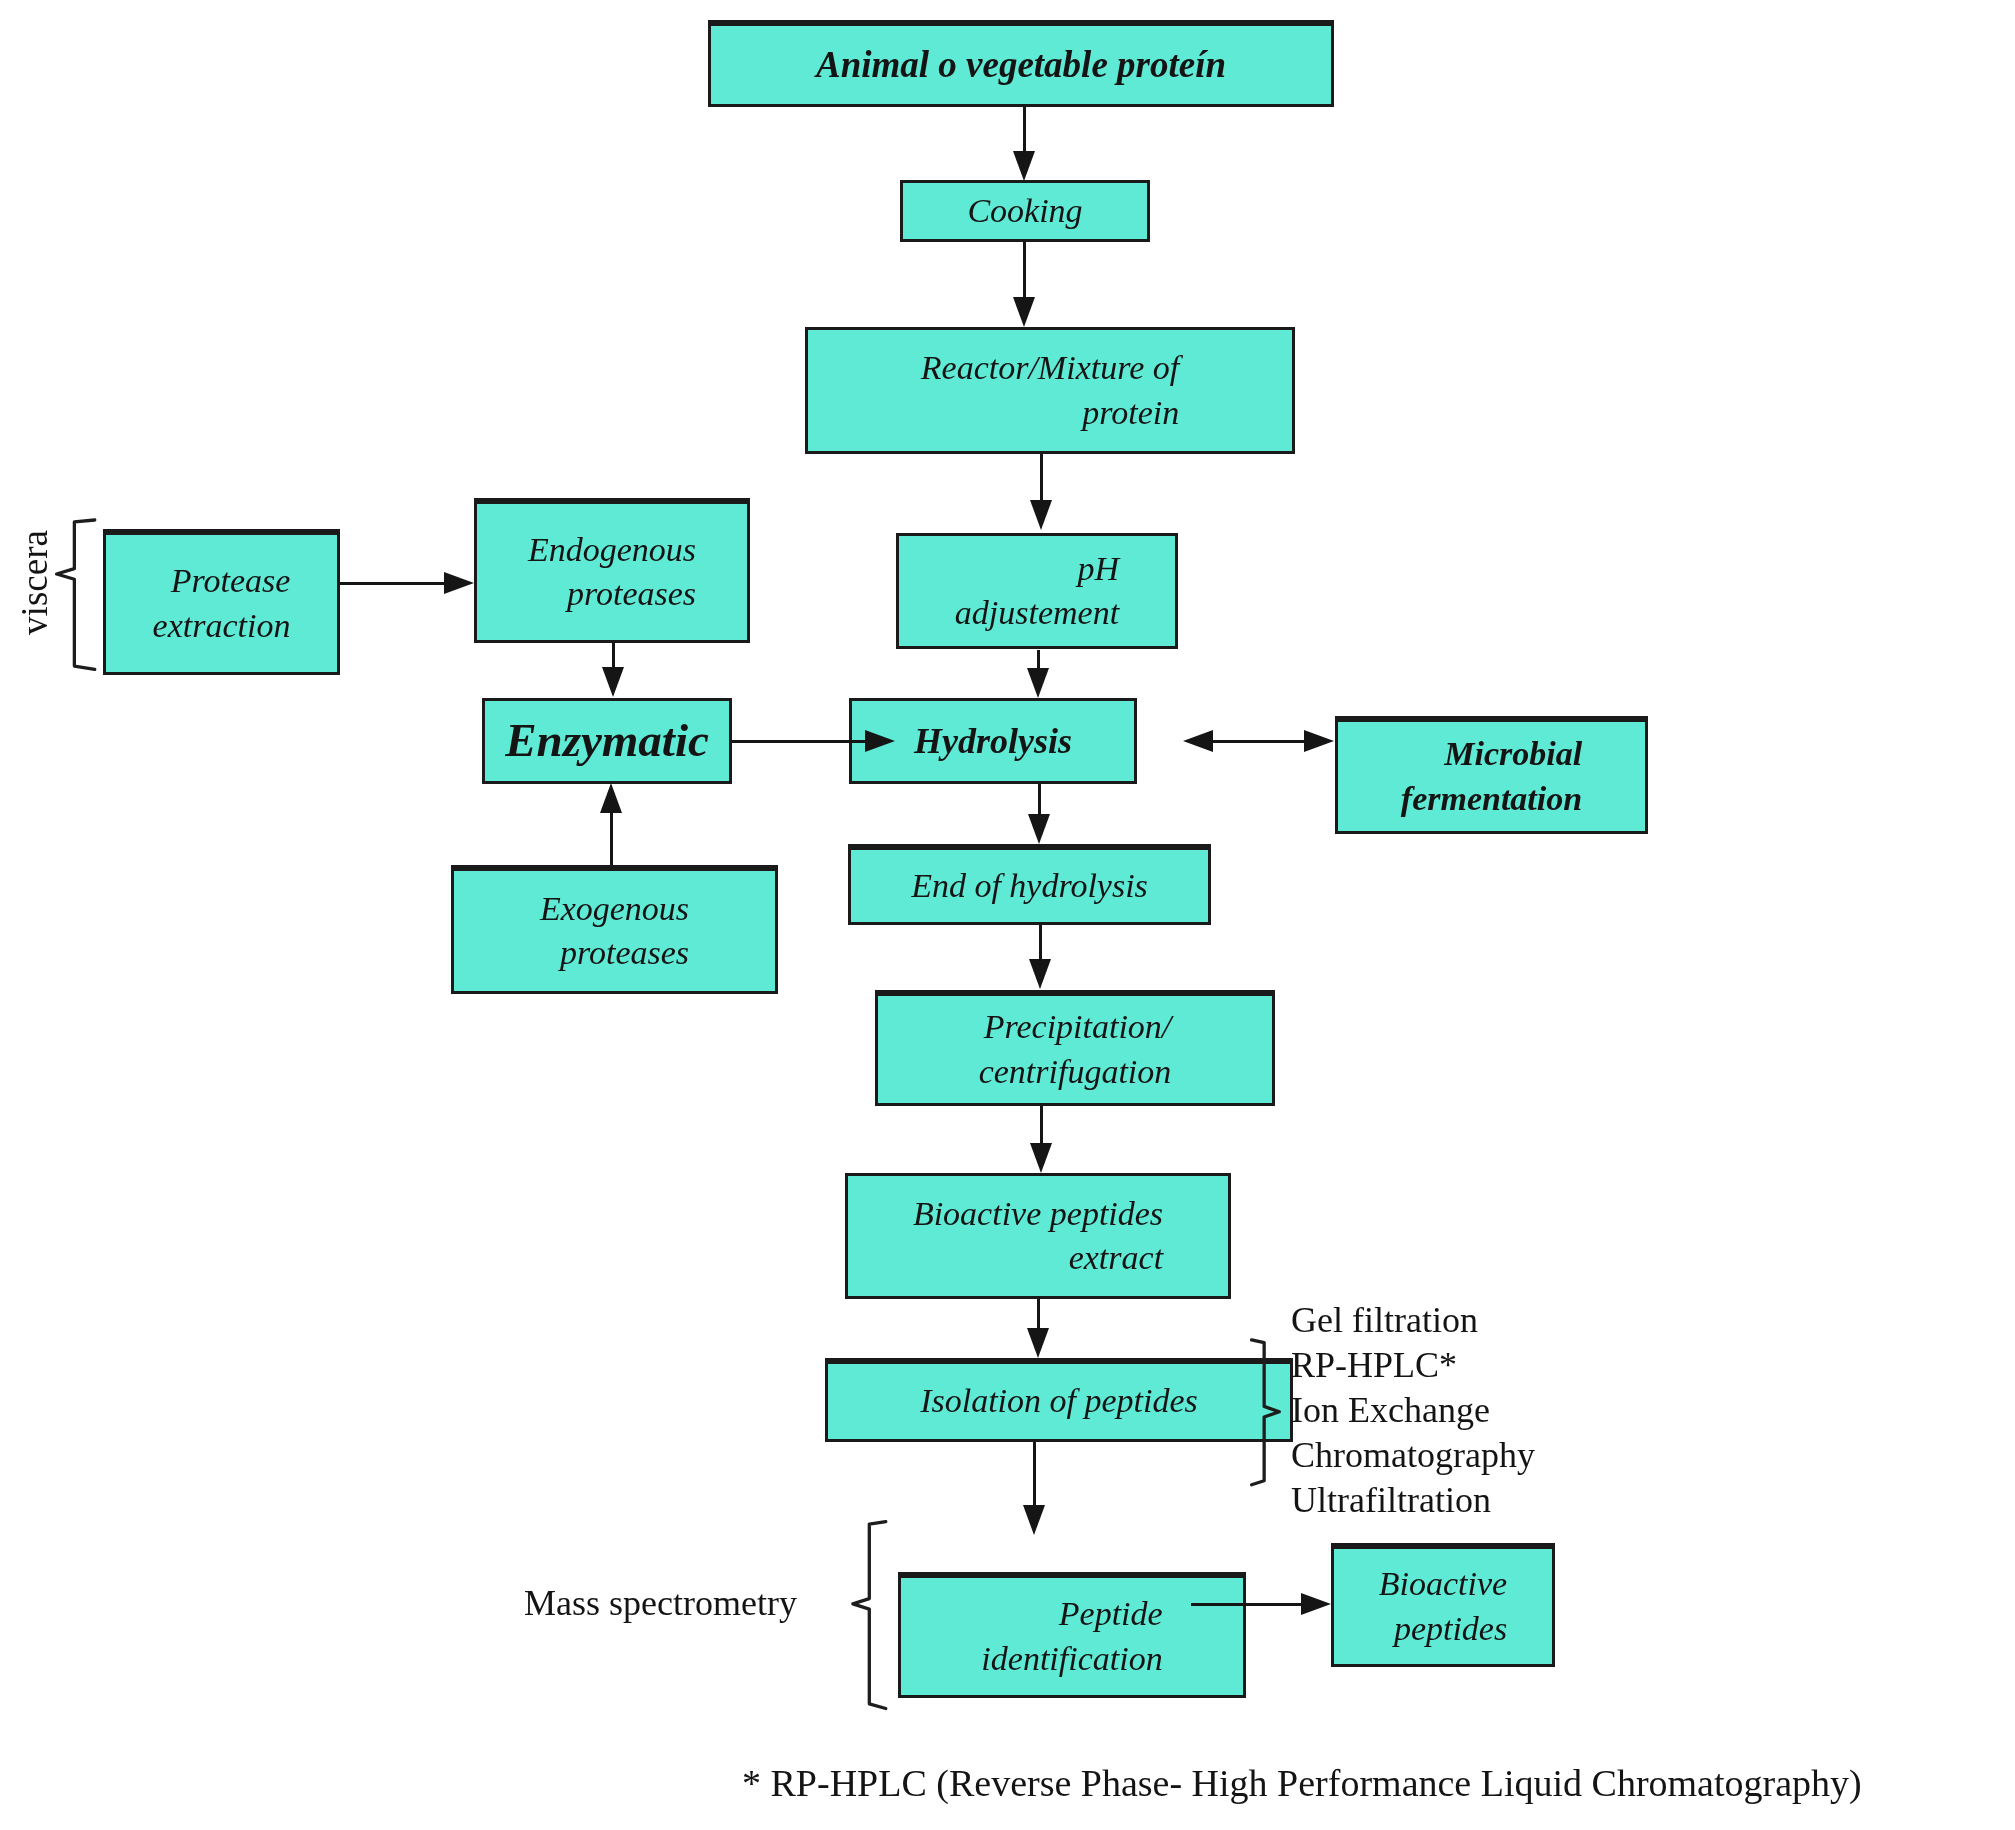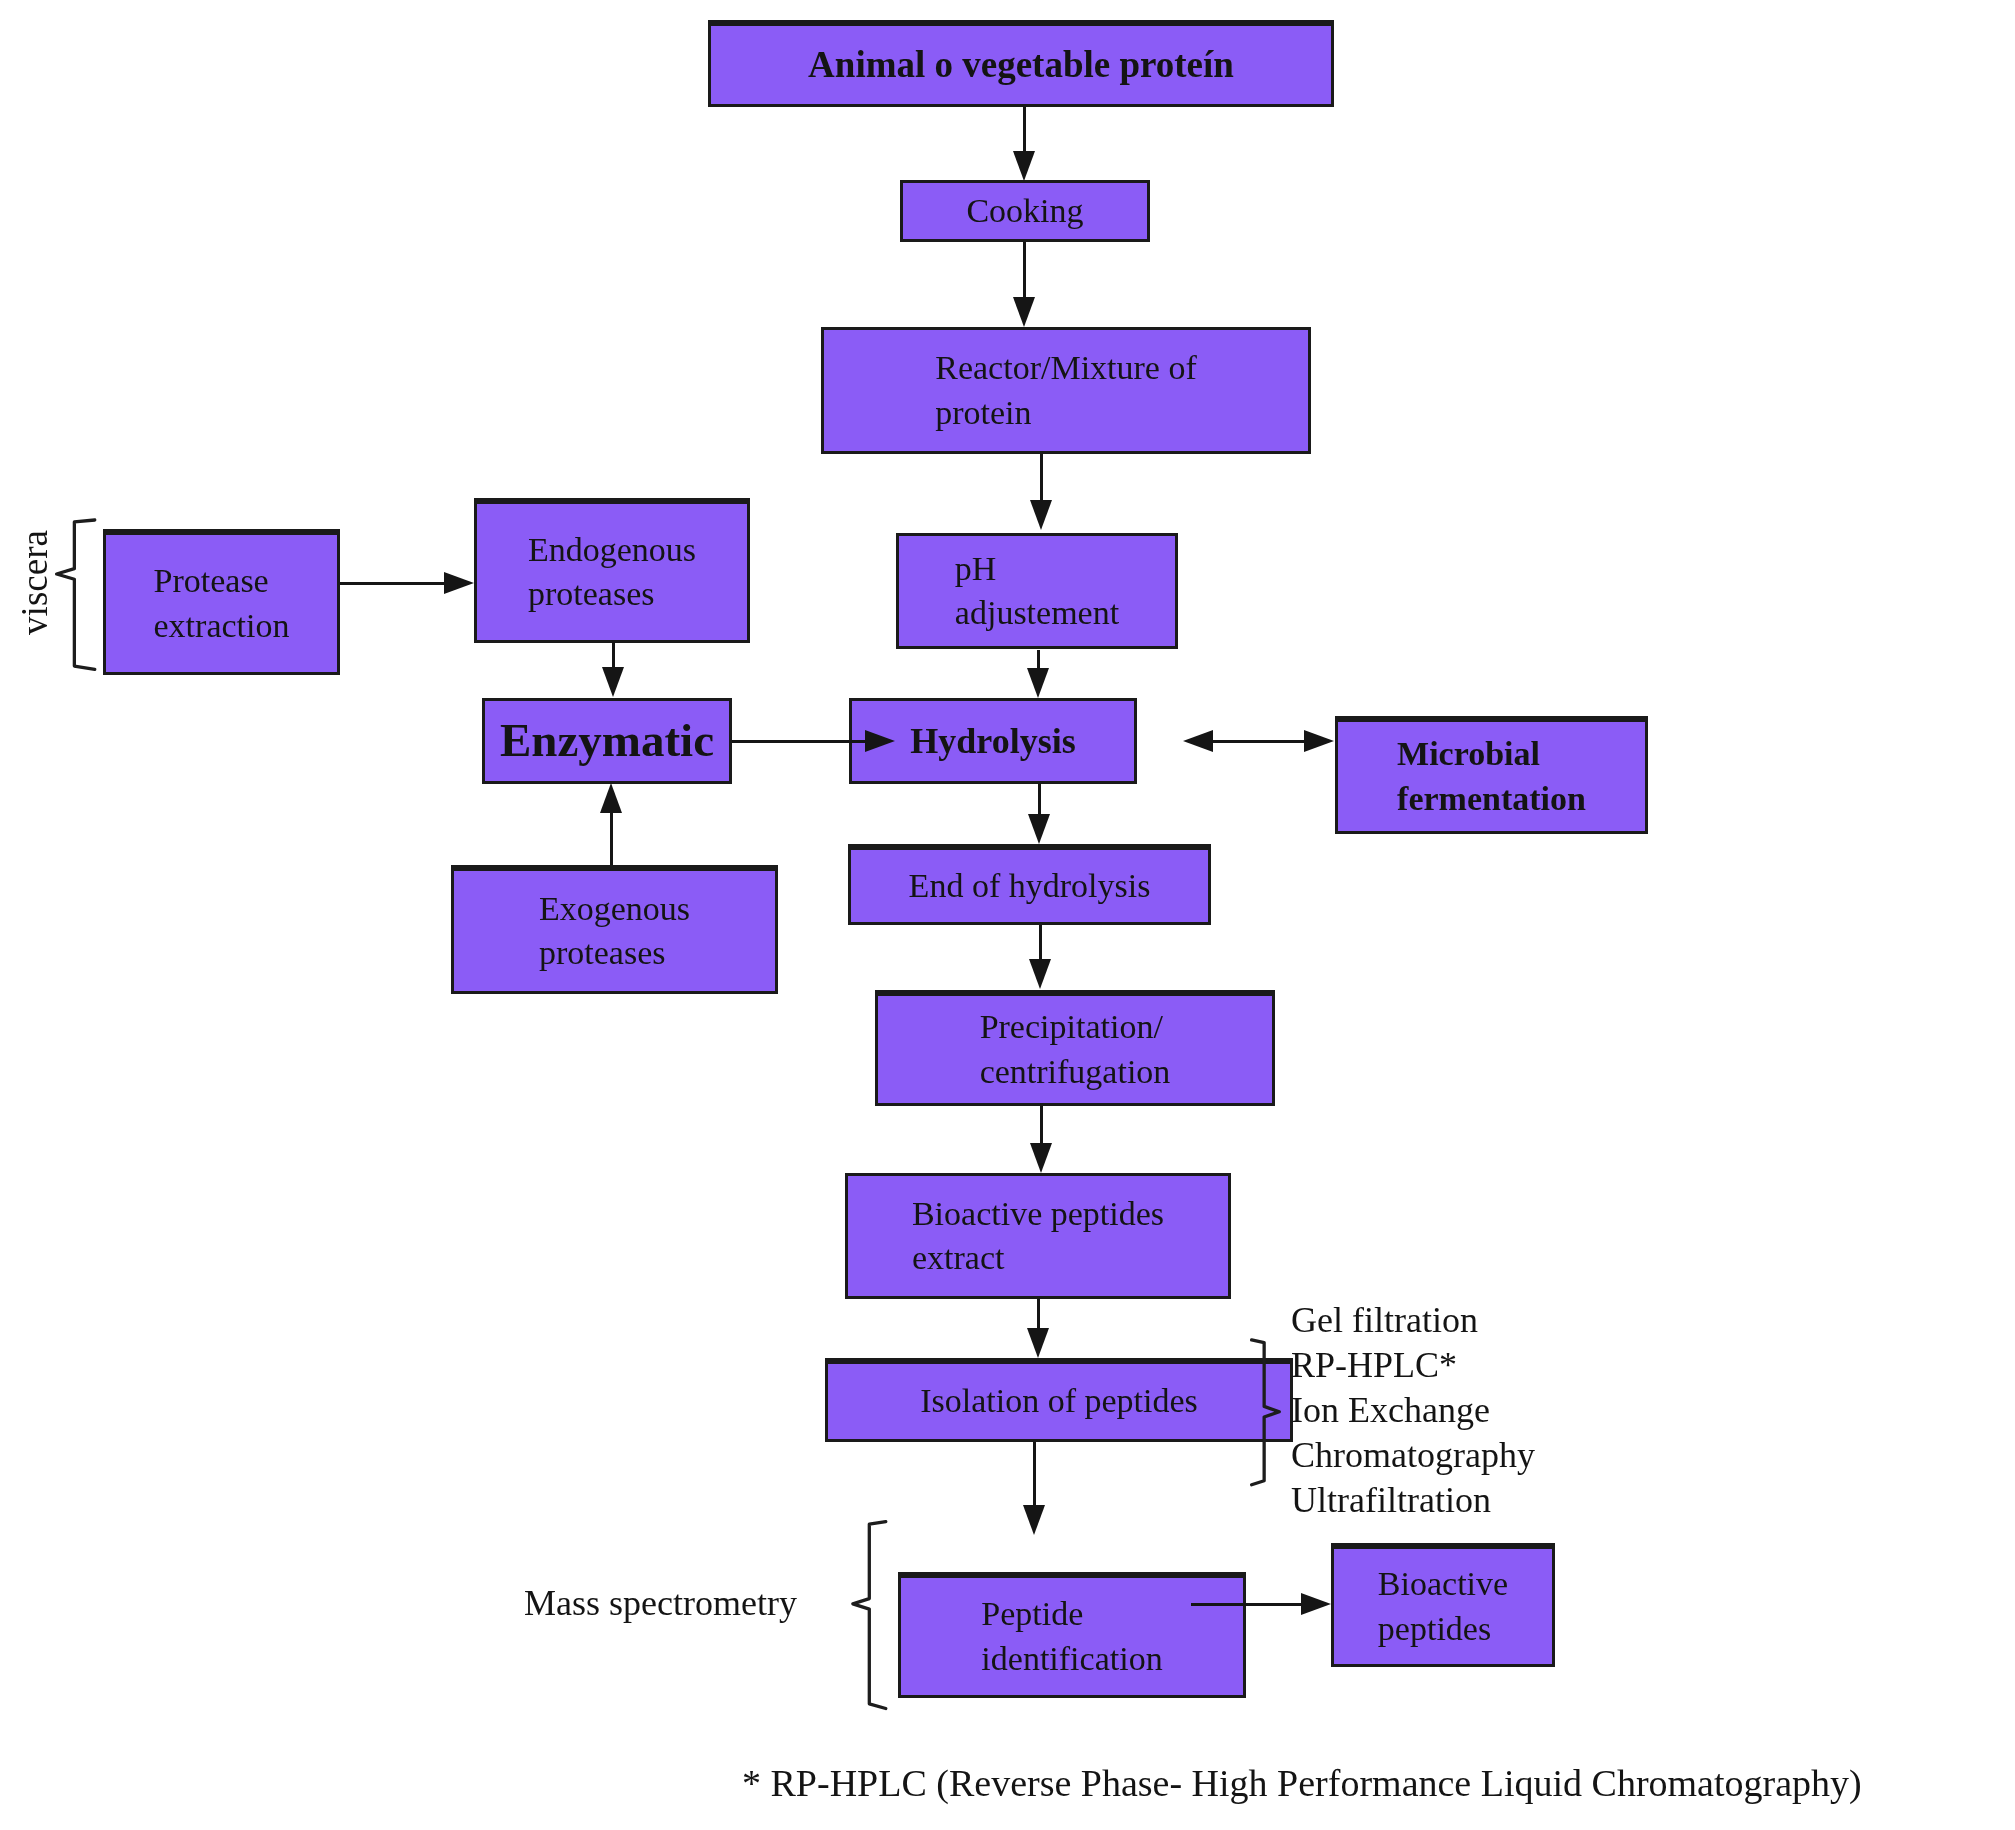--- a/index.html
+++ b/index.html
@@ -1,25 +1,25 @@
 <!DOCTYPE html>
 <html style="font-size:10.5px"><head>
 <meta charset="utf-8">
 <style>
   html,body{margin:0;padding:0;}
   body{
     width:2015px;height:1831px;position:relative;background:#ffffff;
     font-family:"Liberation Serif", serif;color:#141414;overflow:hidden;
   }
   .box{
-    position:absolute;box-sizing:border-box;background:#8b5cf6;
+    position:absolute;box-sizing:border-box;background:#5eead4;
     border:3.3px solid #1a1a1a;
     display:flex;align-items:center;justify-content:center;
-    text-align:left;white-space:pre-line;
-    font-size:34px;line-height:1.3;padding:2.6px 6.6px;
+    text-align:right;white-space:pre-line;
+    font-size:34px;line-height:1.3;padding:2.6px 6.6px;font-style:italic;
   }
   .heavy{border-top-width:6px;}
   .bold{font-weight:700;}
   
   .av{position:absolute;width:22.4px;}
   .av .s{position:absolute;left:10px;top:0;bottom:26px;width:2.6px;background:#151515;}
   .av .h{position:absolute;left:0;bottom:0;width:0;height:0;
          border-left:11.2px solid transparent;border-right:11.2px solid transparent;
          border-top:30px solid #151515;}
   .av.up .s{top:26px;bottom:0;}
@@ -40,21 +40,21 @@
   .footnote{position:absolute;left:742px;top:1761px;font-size:38px;white-space:nowrap;}
   svg.brackets{position:absolute;left:0;top:0;pointer-events:none;}
 </style>
 </head>
 <body>
 
 <div class="box bold heavy" style="left:708px;top:20px;width:626px;height:87px;font-size:37px;">Animal o vegetable proteín</div>
 
 <div class="box" style="left:900px;top:180px;width:250px;height:62px;">Cooking</div>
 
-<div class="box" style="left:805px;top:327px;width:490px;height:127px;margin-left:16px;">Reactor/Mixture of
+<div class="box" style="left:805px;top:327px;width:490px;height:127px;">Reactor/Mixture of
 protein</div>
 
 <div class="box" style="left:896px;top:533px;width:282px;height:116px;">pH
 adjustement</div>
 
 <div class="box bold" style="left:849px;top:698px;width:288px;height:86px;font-size:36px;">Hydrolysis</div>
 
 <div class="box bold heavy" style="left:1335px;top:679px;width:313px;height:118px;margin-top:37px;">Microbial
 fermentation</div>
 

